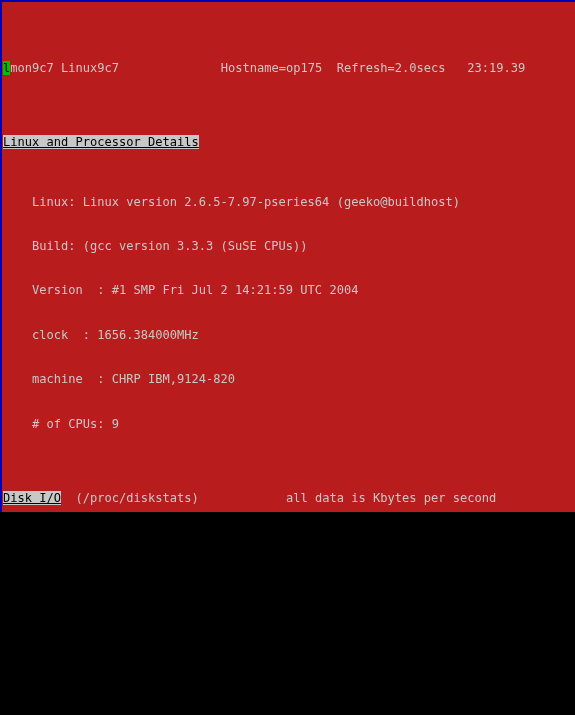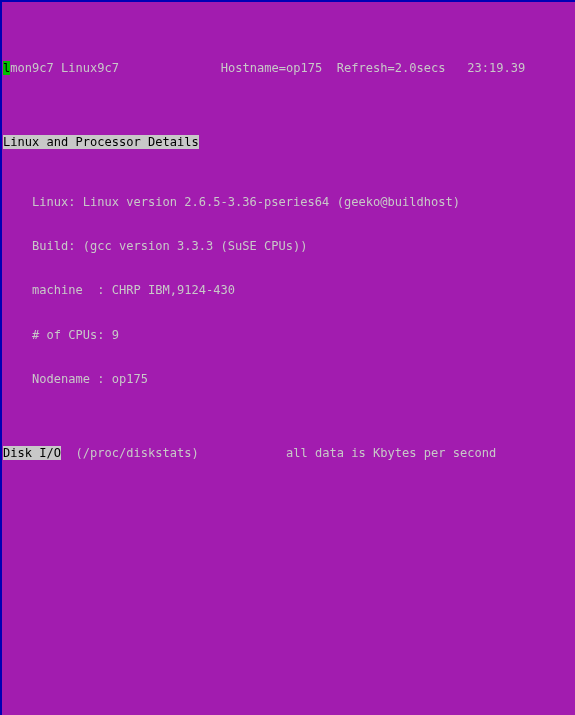--- a/index.html
+++ b/index.html
@@ -10,22 +10,22 @@
   }
   body {
     width: 575px;
     height: 715px;
     overflow: hidden;
   }
   #terminal {
     position: relative;
     box-sizing: border-box;
     width: 575px;
-    height: 715px;
-    background: #a21caf;
+    height: 512px;
+    background: #b91c1c;
     border-top: 2px solid #0000b4;
     border-left: 2px solid #0000b4;
     border-right: 0 solid #000000;
     border-bottom: 0;
     padding: 0 0 0 1px;
     font-family: "DejaVu Sans Mono", "Liberation Mono", monospace;
     font-size: 12.05px;
     line-height: 14.82px;
     color: #c8c8c8;
     letter-spacing: 0px;
@@ -35,43 +35,45 @@
   .line {
     height: 14.82px;
     white-space: pre;
     display: block;
     font-variant-ligatures: none;
   }
   
   .hdrblk {
     background: #c8c8c8;
     color: #000000;
+    text-decoration: underline;
   }
   
   .cursor {
     background: #00c000;
     color: #000000;
   }
 </style>
 </head>
 <body>
 
 <div id="terminal">
 
   
   <div class="line"><span class="cursor">l</span><span>mon9c7</span><span> </span><span>Linux9c7</span><span>              </span><span>Hostname=op175</span><span>  </span><span>Refresh=2.0secs</span><span>   </span><span>23:19.39</span></div>
 
   
   <div class="line"><span class="hdrblk">Linux and Processor Details</span></div>
 
-  <div class="line"><span>    Linux: Linux version 2.6.5-3.36-pseries64 (geeko@buildhost)</span></div>
+  <div class="line"><span>    Linux: Linux version 2.6.5-7.97-pseries64 (geeko@buildhost)</span></div>
   <div class="line"><span>    Build: (gcc version 3.3.3 (SuSE CPUs))</span></div>
-  <div class="line"><span>    machine  : CHRP IBM,9124-430</span></div>
+  <div class="line"><span>    Version  : #1 SMP Fri Jul 2 14:21:59 UTC 2004</span></div>
+  <div class="line"><span>    clock  : 1656.384000MHz</span></div>
+  <div class="line"><span>    machine  : CHRP IBM,9124-820</span></div>
   <div class="line"><span>    # of CPUs: 9</span></div>
-  <div class="line"><span>    Nodename : op175</span></div>
 
   
   <div class="line"><span class="hdrblk">Disk I/O</span><span>  </span><span>(/proc/diskstats)</span><span>            </span><span>all data is Kbytes per second</span></div>
 
   
 
   
   
   
   

